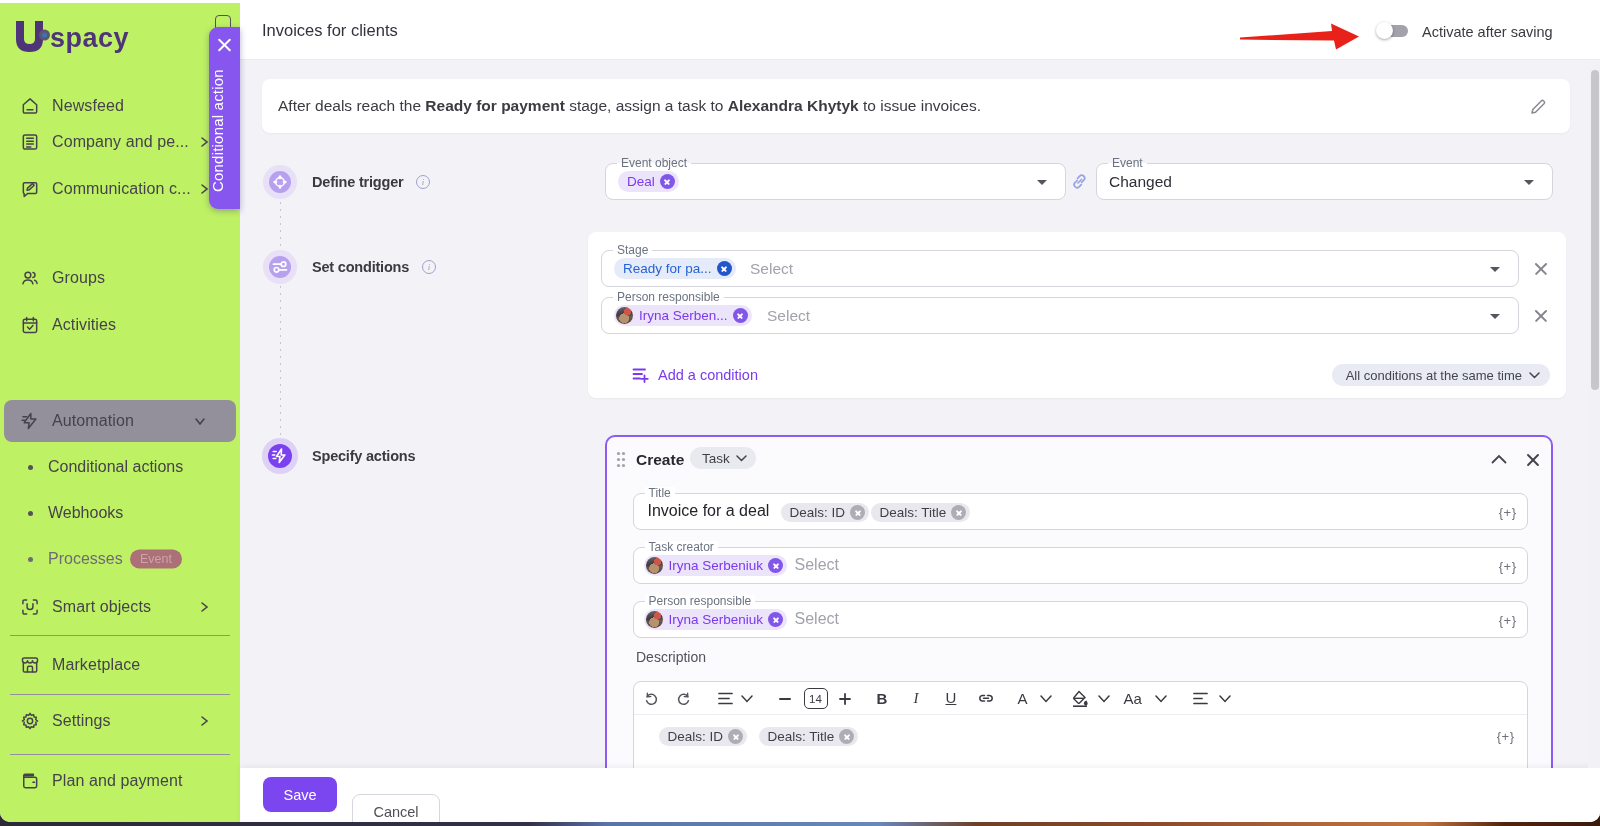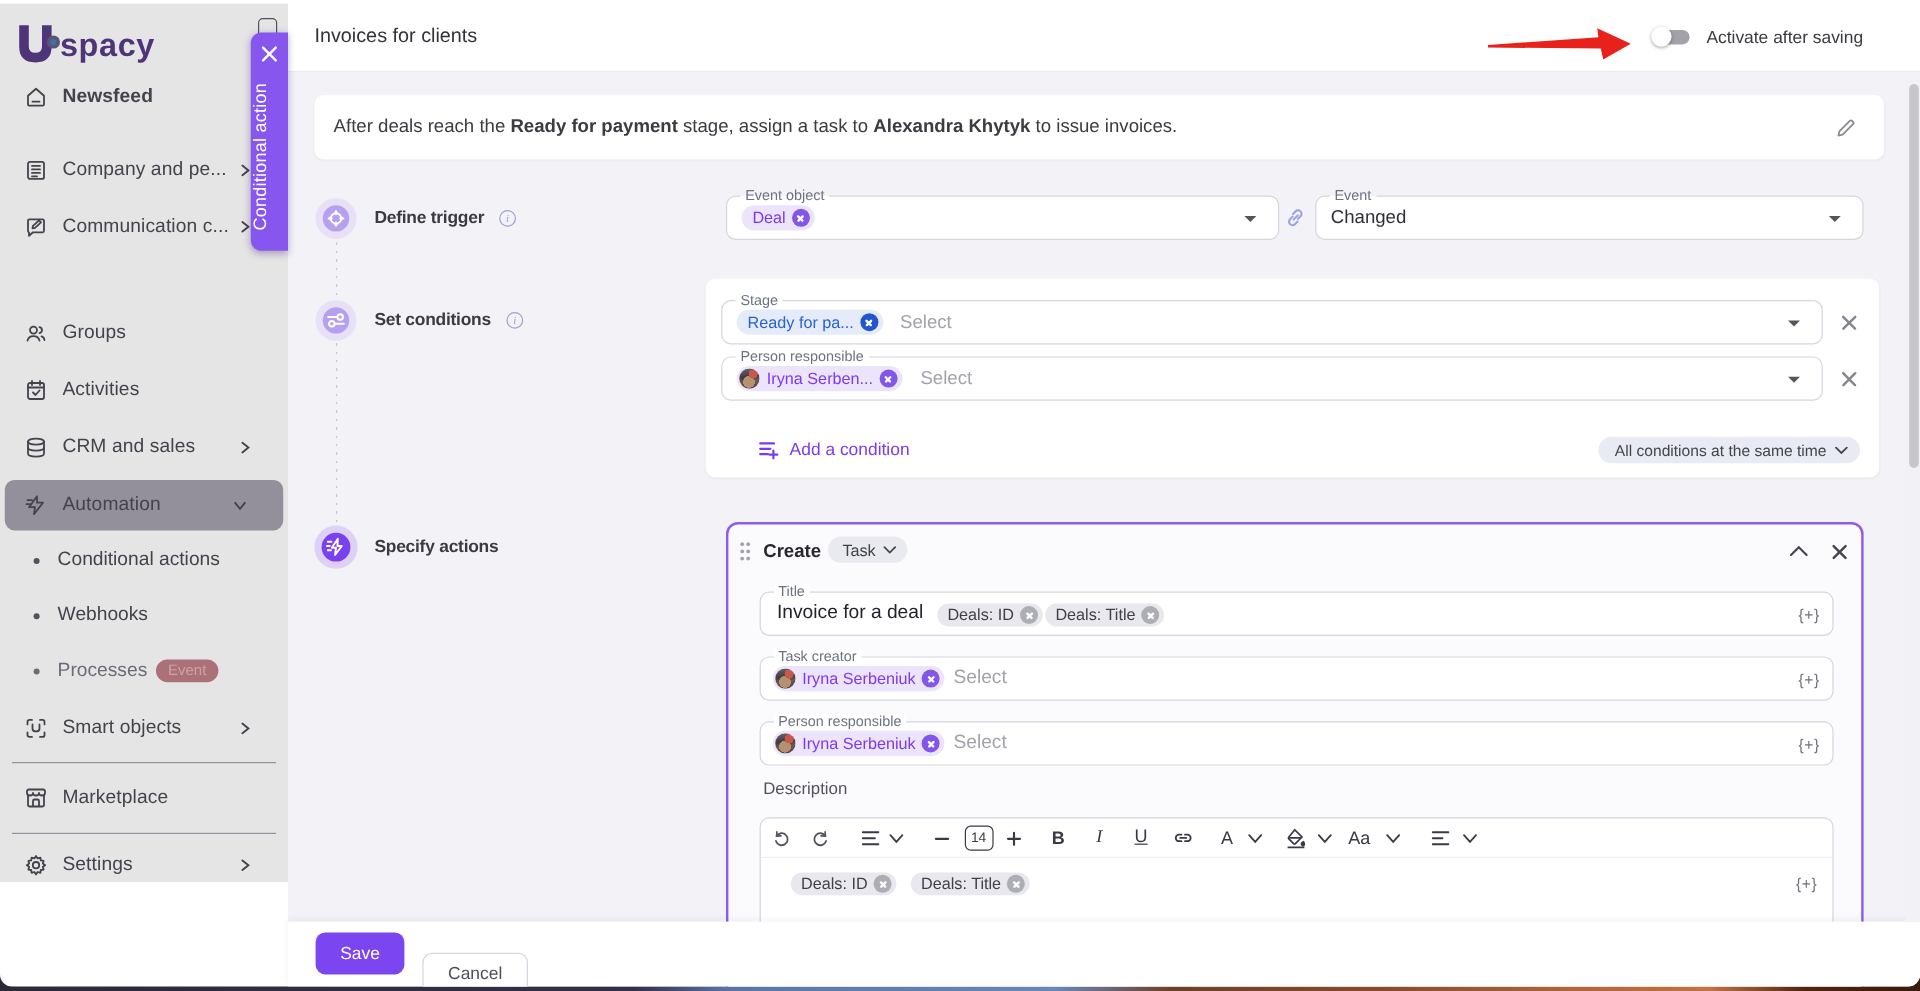--- a/index.html
+++ b/index.html
@@ -5,21 +5,21 @@
   * { margin:0; padding:0; box-sizing:border-box; }
   html,body { width:1600px; height:826px; overflow:hidden; }
   body { font-family:"Liberation Sans", sans-serif; }
   #stage { position:relative; width:1600px; height:826px;
     background:linear-gradient(90deg,#2c2a37 0%,#323048 33%,#5a74a8 38%,#6987b8 55%,#6d4028 61%,#8a4a2a 72%,#b2683c 83%,#c07442 89%,#52240f 94%,#3a1a0a 100%); }
   #win { position:absolute; left:0; top:0; width:1600px; height:822px; background:#fff;
     border-radius:0 0 10px 10px; overflow:hidden; }
   .abs { position:absolute; }
 
   
-  #sidebar { position:absolute; left:0; top:3px; width:240px; height:732px; background:#e5e5e5; overflow:hidden; }
+  #sidebar { position:absolute; left:0; top:3px; width:240px; height:819px; background:#bef264; overflow:hidden; }
   #sidebar .mi { position:absolute; left:0; width:240px; height:46px; }
   #sidebar .mi .ic { position:absolute; left:20px; top:50%; margin-top:-10px; width:20px; height:20px; }
   #sidebar .mi .tx { position:absolute; left:52px; top:50%; transform:translateY(-50%);
     font-size:16px; color:#46424c; white-space:nowrap; letter-spacing:.1px; }
   #sidebar .mi .chev { position:absolute; right:30px; top:50%; margin-top:-6px; width:12px; height:12px; }
   #sidebar .sub { position:absolute; left:0; width:240px; height:46px; }
   #sidebar .sub .dot { position:absolute; left:28px; top:50%; margin-top:-2px; width:5px; height:5px; border-radius:50%; background:#55515c; }
   #sidebar .sub .tx { position:absolute; left:48px; top:50%; transform:translateY(-50%); font-size:16px; color:#46424c; white-space:nowrap; }
   .sep { position:absolute; left:10px; width:220px; height:1px; background:#93909b; }
 
@@ -83,21 +83,21 @@
       <svg width="200" height="48" viewBox="0 0 200 48">
         <path d="M3 10 L3 28 Q3 41 16.5 41 Q30 41 30 28 L30 10 L22 10 L22 28 Q22 33 16.5 33 Q11 33 11 28 L11 10 Z" fill="#4e3579"></path>
         <circle cx="31.5" cy="24" r="5.5" fill="#5c5570"></circle>
         <circle cx="31.5" cy="24" r="2.6" fill="#3f6fb0"></circle>
         <text x="37" y="36" font-family="Liberation Sans, sans-serif" font-size="27" font-weight="bold" fill="#4e3579" letter-spacing="0.5">spacy</text>
       </svg>
     </div>
 
     <div class="abs" style="left:215px; top:12px; width:16px; height:16px; border:1.5px solid #55515c; border-radius:4px;"></div>
 
-    <div class="mi" style="top:55px;font-weight:bold;">
+    <div class="mi" style="top:80px;">
       <svg class="ic" viewBox="0 0 24 24" fill="none" stroke="#46424c" stroke-width="1.8" stroke-linejoin="round" stroke-linecap="round">
             <path d="M4 10.5 L12 3.5 L20 10.5 L20 19 Q20 20.5 18.5 20.5 L5.5 20.5 Q4 20.5 4 19 Z"></path>
             <path d="M8.5 16.5 L15.5 16.5"></path>
           </svg>
       <span class="tx">Newsfeed</span>
     </div>
     <div class="mi" style="top:116px;">
       <svg class="ic" viewBox="0 0 24 24" fill="none" stroke="#46424c" stroke-width="1.8" stroke-linejoin="round" stroke-linecap="round">
             <rect x="4" y="3.5" width="16" height="17" rx="2"></rect>
             <path d="M8 7.5h8M8 11h8M8 14.5h8M8 18h5"></path>
@@ -126,31 +126,20 @@
           </svg>
       <span class="tx">Groups</span>
     </div>
     <div class="mi" style="top:298.5px;">
       <svg class="ic" viewBox="0 0 24 24" fill="none" stroke="#46424c" stroke-width="1.8" stroke-linejoin="round" stroke-linecap="round">
             <rect x="4" y="5" width="16" height="16" rx="2"></rect>
             <path d="M8 3 L8 7 M16 3 L16 7 M4 9.5 L20 9.5"></path>
             <path d="M9 14.5 L11.5 17 L15.5 12.5"></path>
           </svg>
       <span class="tx">Activities</span>
-    </div>
-    <div class="mi" style="top:347px;">
-      <svg class="ic" viewBox="0 0 24 24" fill="none" stroke="#46424c" stroke-width="1.8" stroke-linejoin="round" stroke-linecap="round">
-            <ellipse cx="12" cy="6" rx="8" ry="3"></ellipse>
-            <path d="M4 6 L4 12 Q4 15 12 15 Q20 15 20 12 L20 6"></path>
-            <path d="M4 12 L4 18 Q4 21 12 21 Q20 21 20 18 L20 12"></path>
-          </svg>
-      <span class="tx">CRM and sales</span>
-      <svg class="chev" viewBox="0 0 12 12" fill="none" stroke="#46424c" stroke-width="1.6" stroke-linecap="round">
-            <path d="M4 2 L9 6 L4 10"></path>
-          </svg>
     </div>
     <div class="mi" style="top:397px; height:42px; left:4px; width:232px; background:#93909b; border-radius:8px;">
       <svg class="ic" style="left:16px;" viewBox="0 0 24 24" fill="none" stroke="#46424c" stroke-width="1.8" stroke-linejoin="round" stroke-linecap="round">
             <path d="M13 3 L5 14 L11 14 L10 21 L19 9.5 L13 9.5 Z"></path>
             <path d="M3.5 7 L8 7 M2.5 11 L6 11"></path>
           </svg>
       <span class="tx" style="left:48px;">Automation</span>
       <svg class="chev" viewBox="0 0 12 12" fill="none" stroke="#46424c" stroke-width="1.6" stroke-linecap="round">
             <path d="M2 4 L6 9 L10 4"></path>
           </svg>

